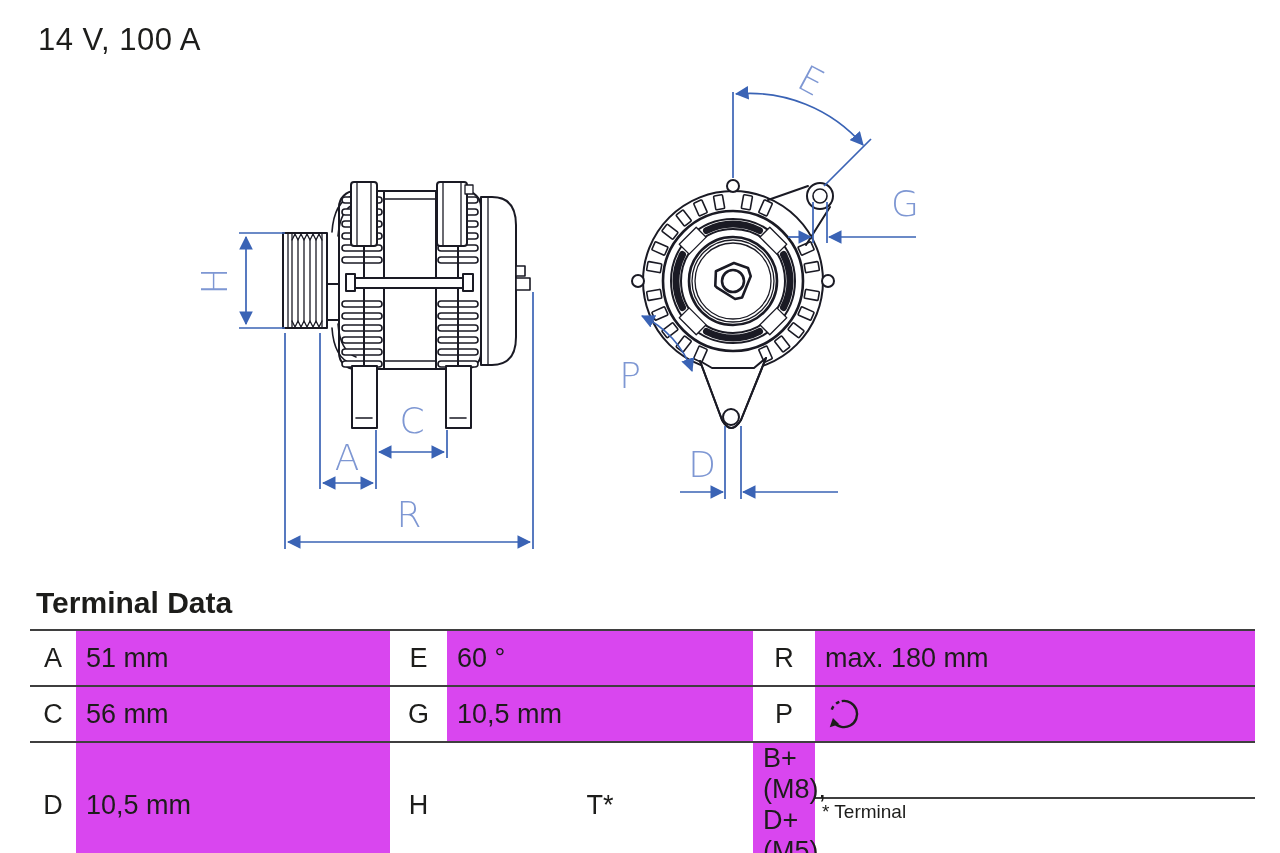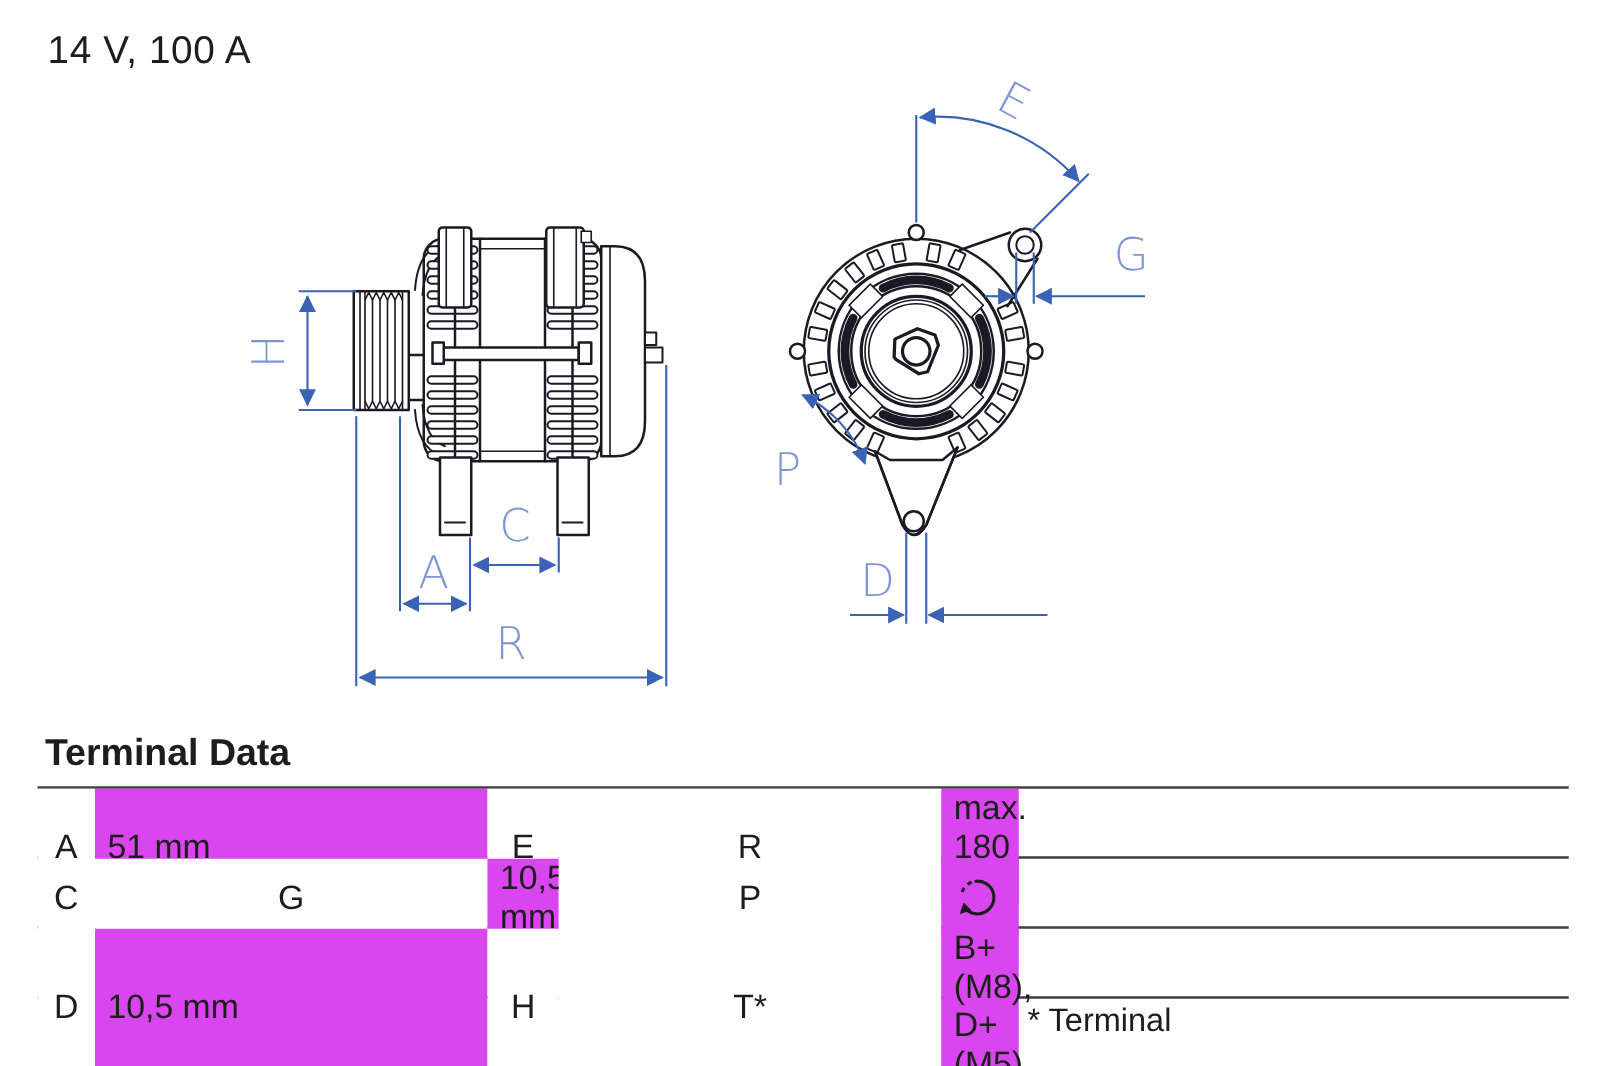--- a/index.html
+++ b/index.html
@@ -12,21 +12,21 @@
   .blkf{stroke:#1a1a24;fill:#ffffff;stroke-width:2;stroke-linejoin:round;}
   .w1{stroke-width:1.3;} .w15{stroke-width:1.6;} .w25{stroke-width:2.6;} .w7{stroke-width:7;}
   .dim{stroke:#3a63b5;fill:none;stroke-width:1.7;}
   .lbl{fill:#7e97d3;font-family:"DejaVu Sans",sans-serif;font-weight:300;font-size:36px;text-anchor:middle;}
   
   .td-heading{position:absolute;left:36px;top:586px;font-size:30px;font-weight:700;}
   .td-table{position:absolute;left:30px;top:629px;width:1225px;border-bottom:2px solid #3f3f3f;}
   .td-row{display:grid;grid-template-columns:46px 314px 57px 306px 62px 440px;height:54px;border-top:2px solid #3f3f3f;}
   .key{background:#ffffff;display:flex;align-items:center;justify-content:center;font-size:27px;}
   .val{background:#d946ef;display:flex;align-items:center;padding-left:10px;font-size:27px;}
-  .footnote{position:absolute;left:822px;top:801px;font-size:26px;}
+  .footnote{position:absolute;left:822px;top:801px;font-size:19px;}
   .roticon{display:block;}
 </style>
 </head>
 <body>
 
 <div class="page">
 
   <div class="title">14 V, 100 A</div>
 
   <svg class="drawing" viewBox="0 0 1280 580">
@@ -297,25 +297,27 @@
     </g>
   </svg>
 
   <div class="td-heading">Terminal Data</div>
 
   <div class="td-table">
     <div class="td-row">
       <div class="key">A</div>
       <div class="val">51 mm</div>
       <div class="key">E</div>
+      <div class="val">60 °</div>
       <div class="key">R</div>
       <div class="val">max. 180 mm</div>
     </div>
     <div class="td-row">
       <div class="key">C</div>
+      <div class="val">56 mm</div>
       <div class="key">G</div>
       <div class="val">10,5 mm</div>
       <div class="key">P</div>
       <div class="val">
         <svg class="roticon" width="38" height="38" viewBox="0 0 36 36">
           <path d="M15.85 5.8 A12.4 12.4 0 1 1 8.2 25.6" fill="none" stroke="#1d1d1b" stroke-width="2.3"></path>
           <path d="M6.4 13.8 A12.4 12.4 0 0 1 14.8 6.0" fill="none" stroke="#1d1d1b" stroke-width="2.3" stroke-dasharray="3.5 3.5"></path>
           <polygon points="4.5,30.5 13.5,27.8 7.5,21.8" fill="#1d1d1b"></polygon>
         </svg>
       </div>

